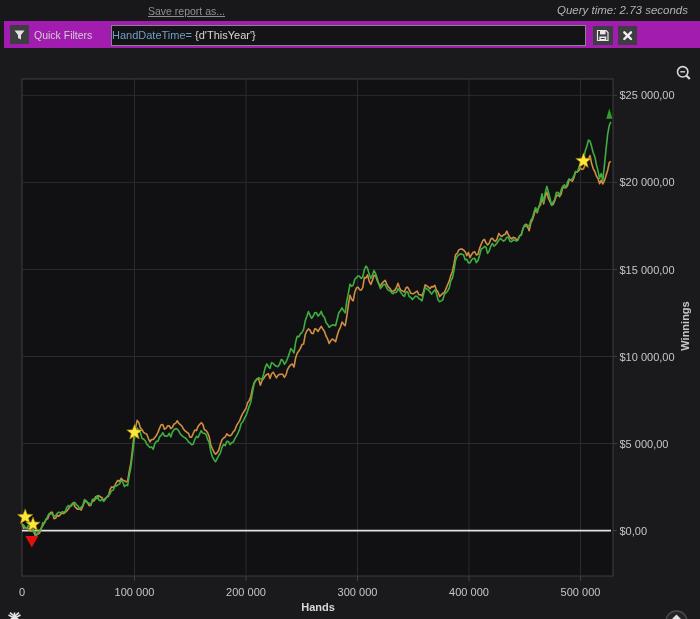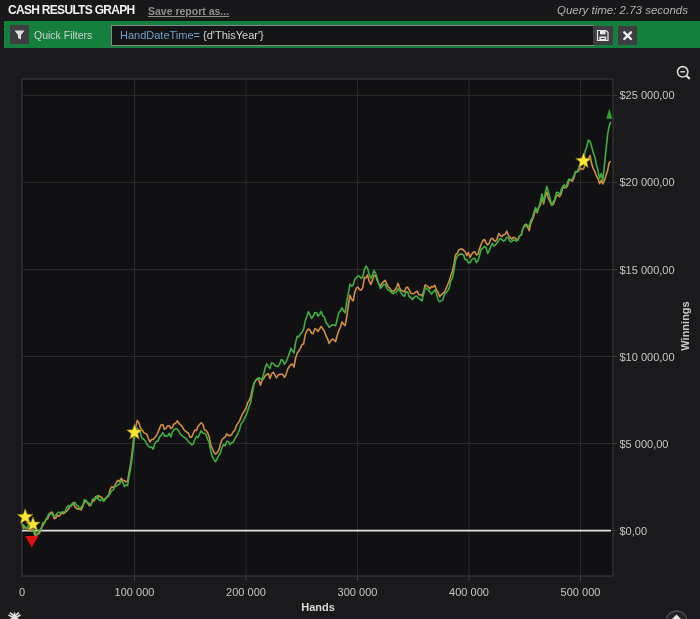--- a/index.html
+++ b/index.html
@@ -1,22 +1,22 @@
 <!DOCTYPE html>
 <html><head><meta charset="utf-8"><style>
 html,body{margin:0;padding:0;background:#1a1a1c;}
 body{width:700px;height:619px;position:relative;overflow:hidden;font-family:"Liberation Sans",sans-serif;}
 .hdr{position:absolute;left:0;top:0;width:700px;height:21px;background:#18181a;}
 .title{position:absolute;left:8px;top:3px;font-size:12px;font-weight:bold;color:#f2f2f2;letter-spacing:-0.7px;}
-.save{position:absolute;left:148px;top:4.5px;font-size:10.5px;color:#8f8f8f;text-decoration:underline;font-weight:bold;}
+.save{position:absolute;left:148px;top:4.5px;font-size:10.5px;color:#8f8f8f;text-decoration:underline;}
 .qtime{position:absolute;right:12px;top:4px;font-size:11.5px;color:#b2b2b2;font-style:italic;}
-.tbar{position:absolute;left:4px;top:21px;width:696px;height:27px;background:#15803d;}
+.tbar{position:absolute;left:4px;top:21px;width:696px;height:27px;background:#a21caf;}
 .fbtn{position:absolute;left:5.5px;top:4px;width:19px;height:19px;background:#3d3d42;}
 .qf{position:absolute;left:30px;top:8px;font-size:10.5px;color:#d0d0d0;}
-.inp{position:absolute;left:107px;top:3.5px;width:473px;height:19px;background:#141416;border:1px solid #85868a;font-size:11px;line-height:19px;padding-left:8px;white-space:pre;}
+.inp{position:absolute;left:107px;top:3.5px;width:473px;height:19px;background:#141416;border:1px solid #85868a;font-size:11px;line-height:19px;white-space:pre;}
 .blue{color:#6e9ec6;}.wht{color:#d8d8d8;}
 .sbtn{position:absolute;left:589px;top:4.5px;width:19.5px;height:19px;background:#3d3d42;}
 .xbtn{position:absolute;left:613.5px;top:4.5px;width:19.5px;height:19px;background:#3d3d42;}
 </style></head>
 <body>
 <svg width="700" height="619" viewBox="0 0 700 619" style="position:absolute;left:0;top:0" xmlns="http://www.w3.org/2000/svg" font-family="Liberation Sans, sans-serif">
 <rect x="22" y="79" width="591" height="497" fill="#111113" stroke="#3e3e40" stroke-width="1"></rect>
 <line x1="134.5" y1="79" x2="134.5" y2="576" stroke="#2b2b2d" stroke-width="1"></line>
     <line x1="246.0" y1="79" x2="246.0" y2="576" stroke="#2b2b2d" stroke-width="1"></line>
     <line x1="357.5" y1="79" x2="357.5" y2="576" stroke="#2b2b2d" stroke-width="1"></line>
@@ -71,21 +71,20 @@
 <line x1="8.5" y1="615" x2="20.5" y2="621"></line>
 <line x1="20.5" y1="615" x2="8.5" y2="621"></line>
 <line x1="10" y1="612.6" x2="19" y2="620"></line>
 <line x1="19" y1="612.6" x2="10" y2="620"></line>
 </g>
 <circle cx="676.5" cy="621.5" r="10.5" fill="#242427" stroke="#4b4b4e" stroke-width="1.5"></circle>
 <path d="M676.5 614.5 L672 619 L681 619 Z" fill="#e2e2e2"></path>
     <rect x="674.8" y="616.5" width="3.4" height="2.5" fill="#e2e2e2"></rect>
 </svg>
 <div class="hdr">
-<span class="title">CASH RESULTS GRAPH</span>
 <span class="save">Save report as...</span>
 <span class="qtime">Query time: 2.73 seconds</span>
 </div>
 <div class="tbar">
 <div class="fbtn"><svg width="19" height="19" viewBox="0 0 19 19">
         <path d="M4.5 5.5 H14.5 L11 10 V14.5 L8 13 V10 Z" fill="#e0e0e0"></path>
       </svg></div>
 <span class="qf">Quick Filters</span>
 <div class="inp"><span class="blue">HandDateTime=</span><span class="wht"> {d'ThisYear'}</span></div>
 <div class="sbtn"><svg width="19.5" height="19" viewBox="0 0 19.5 19">

